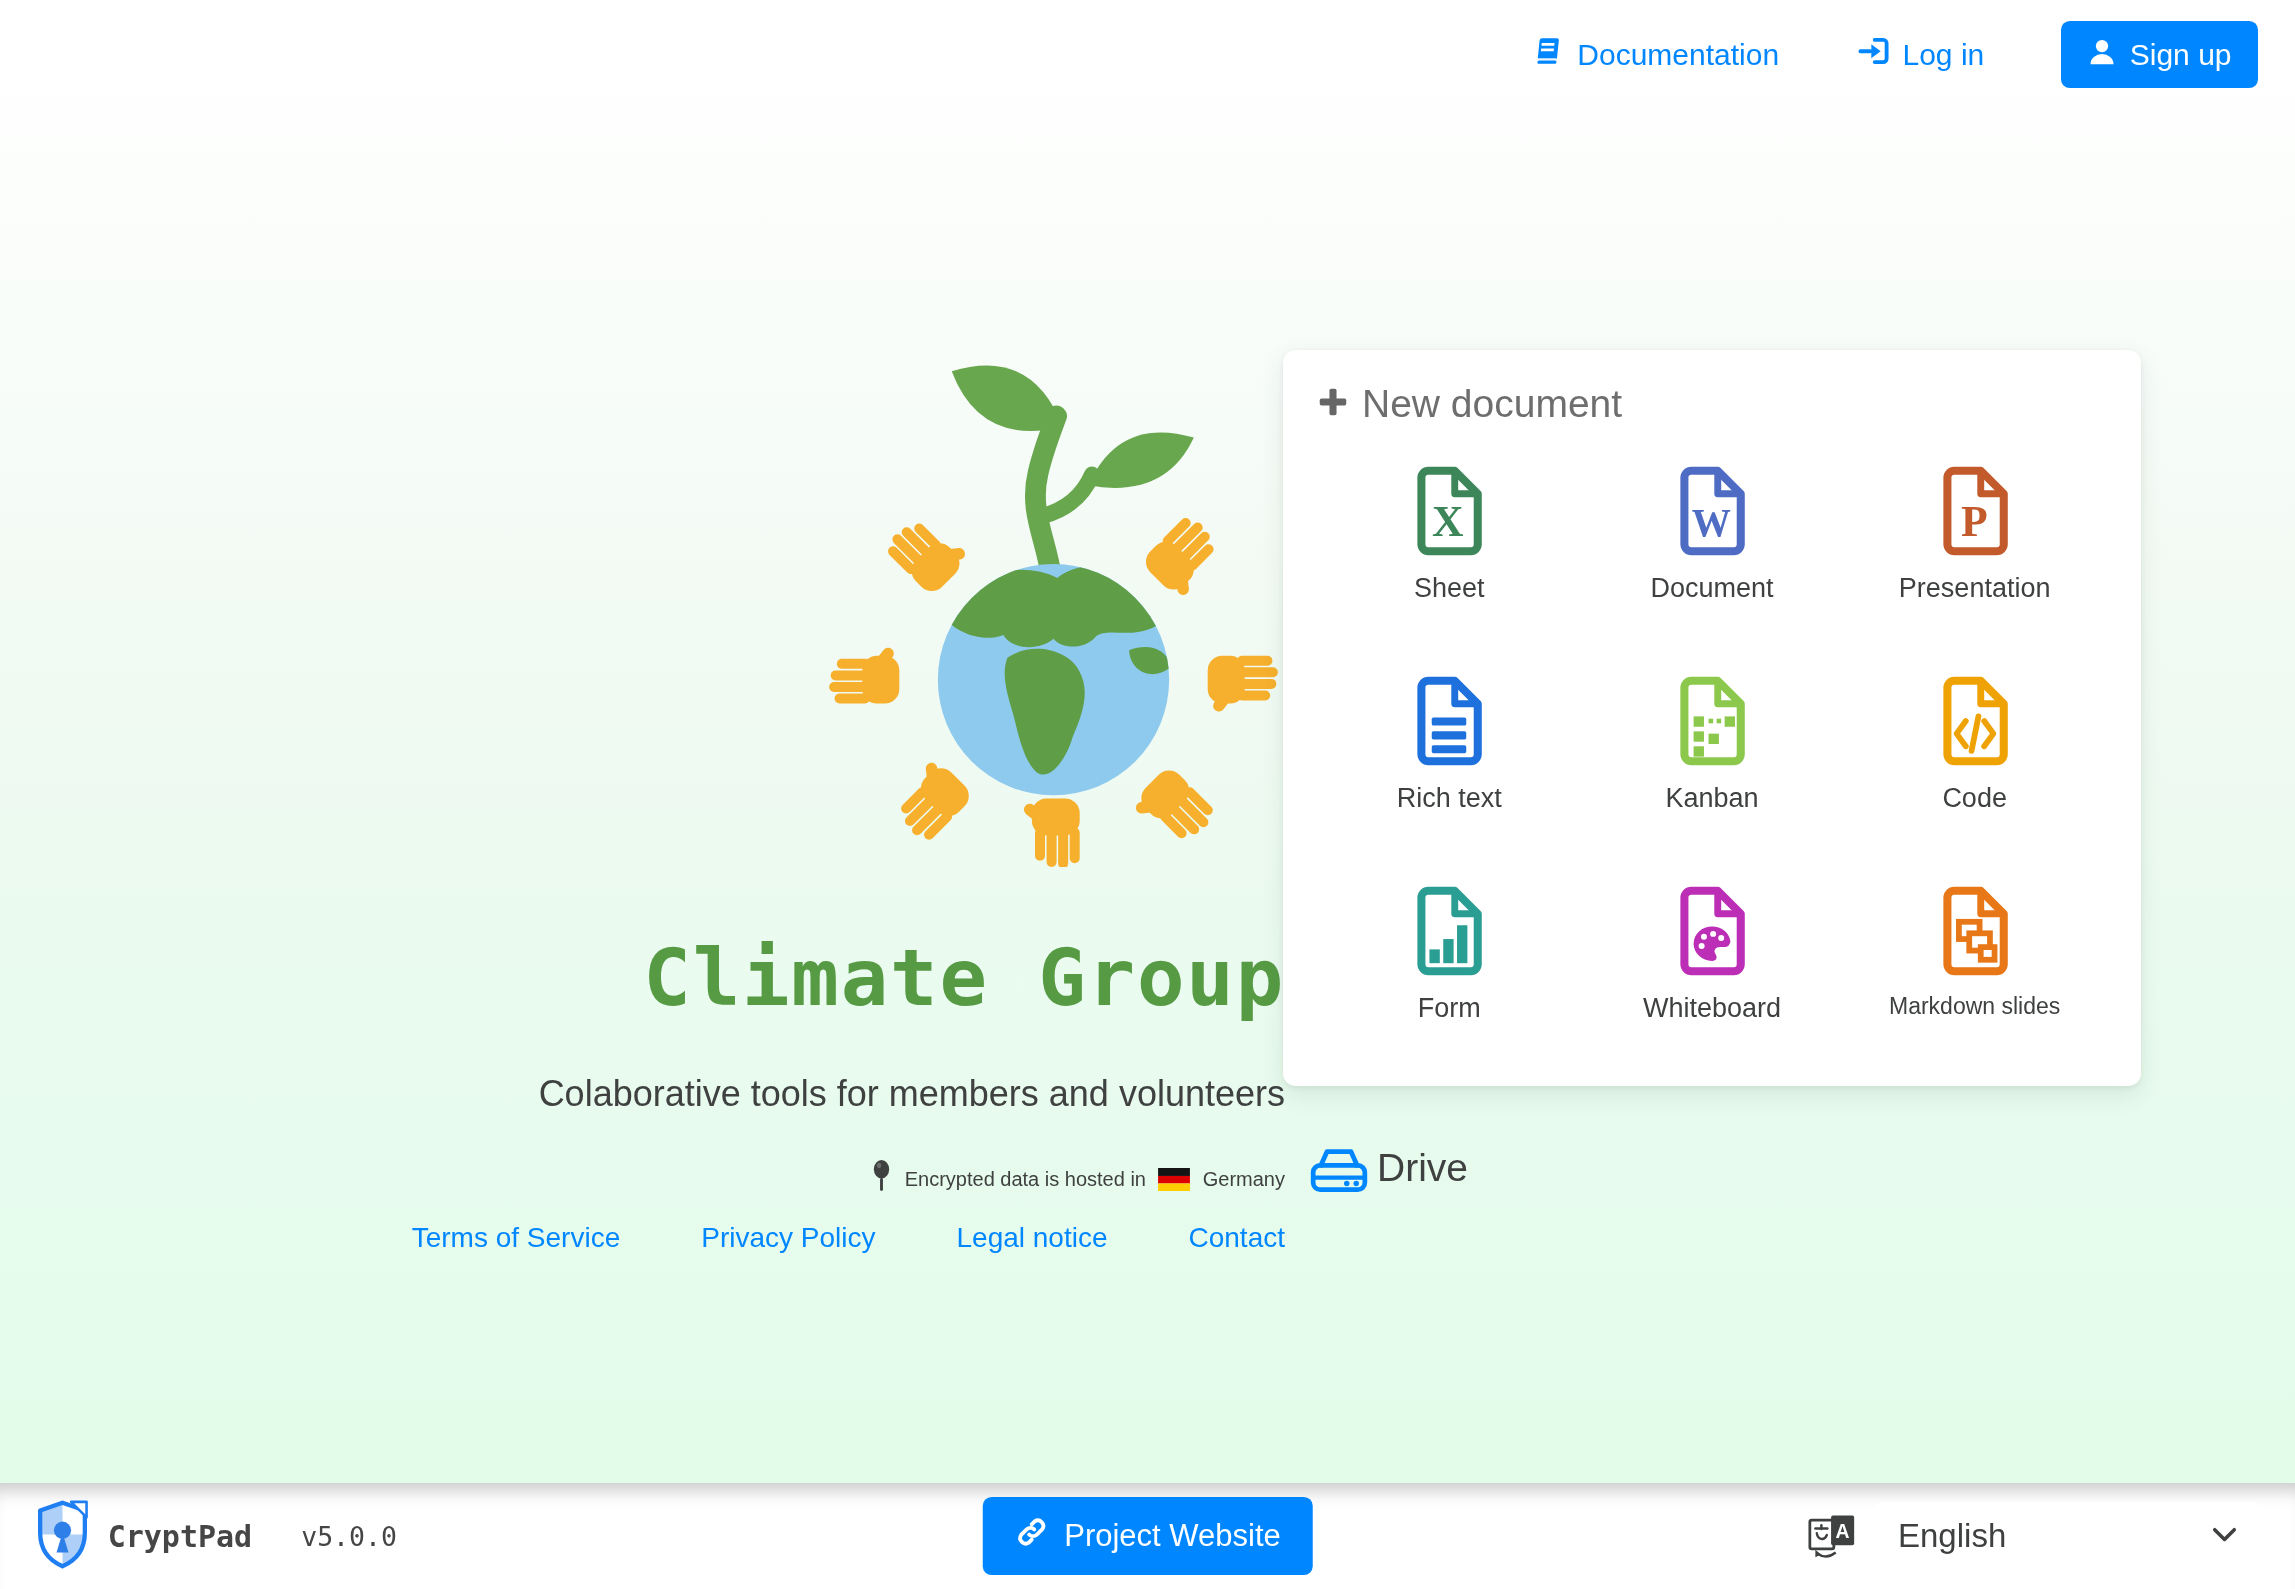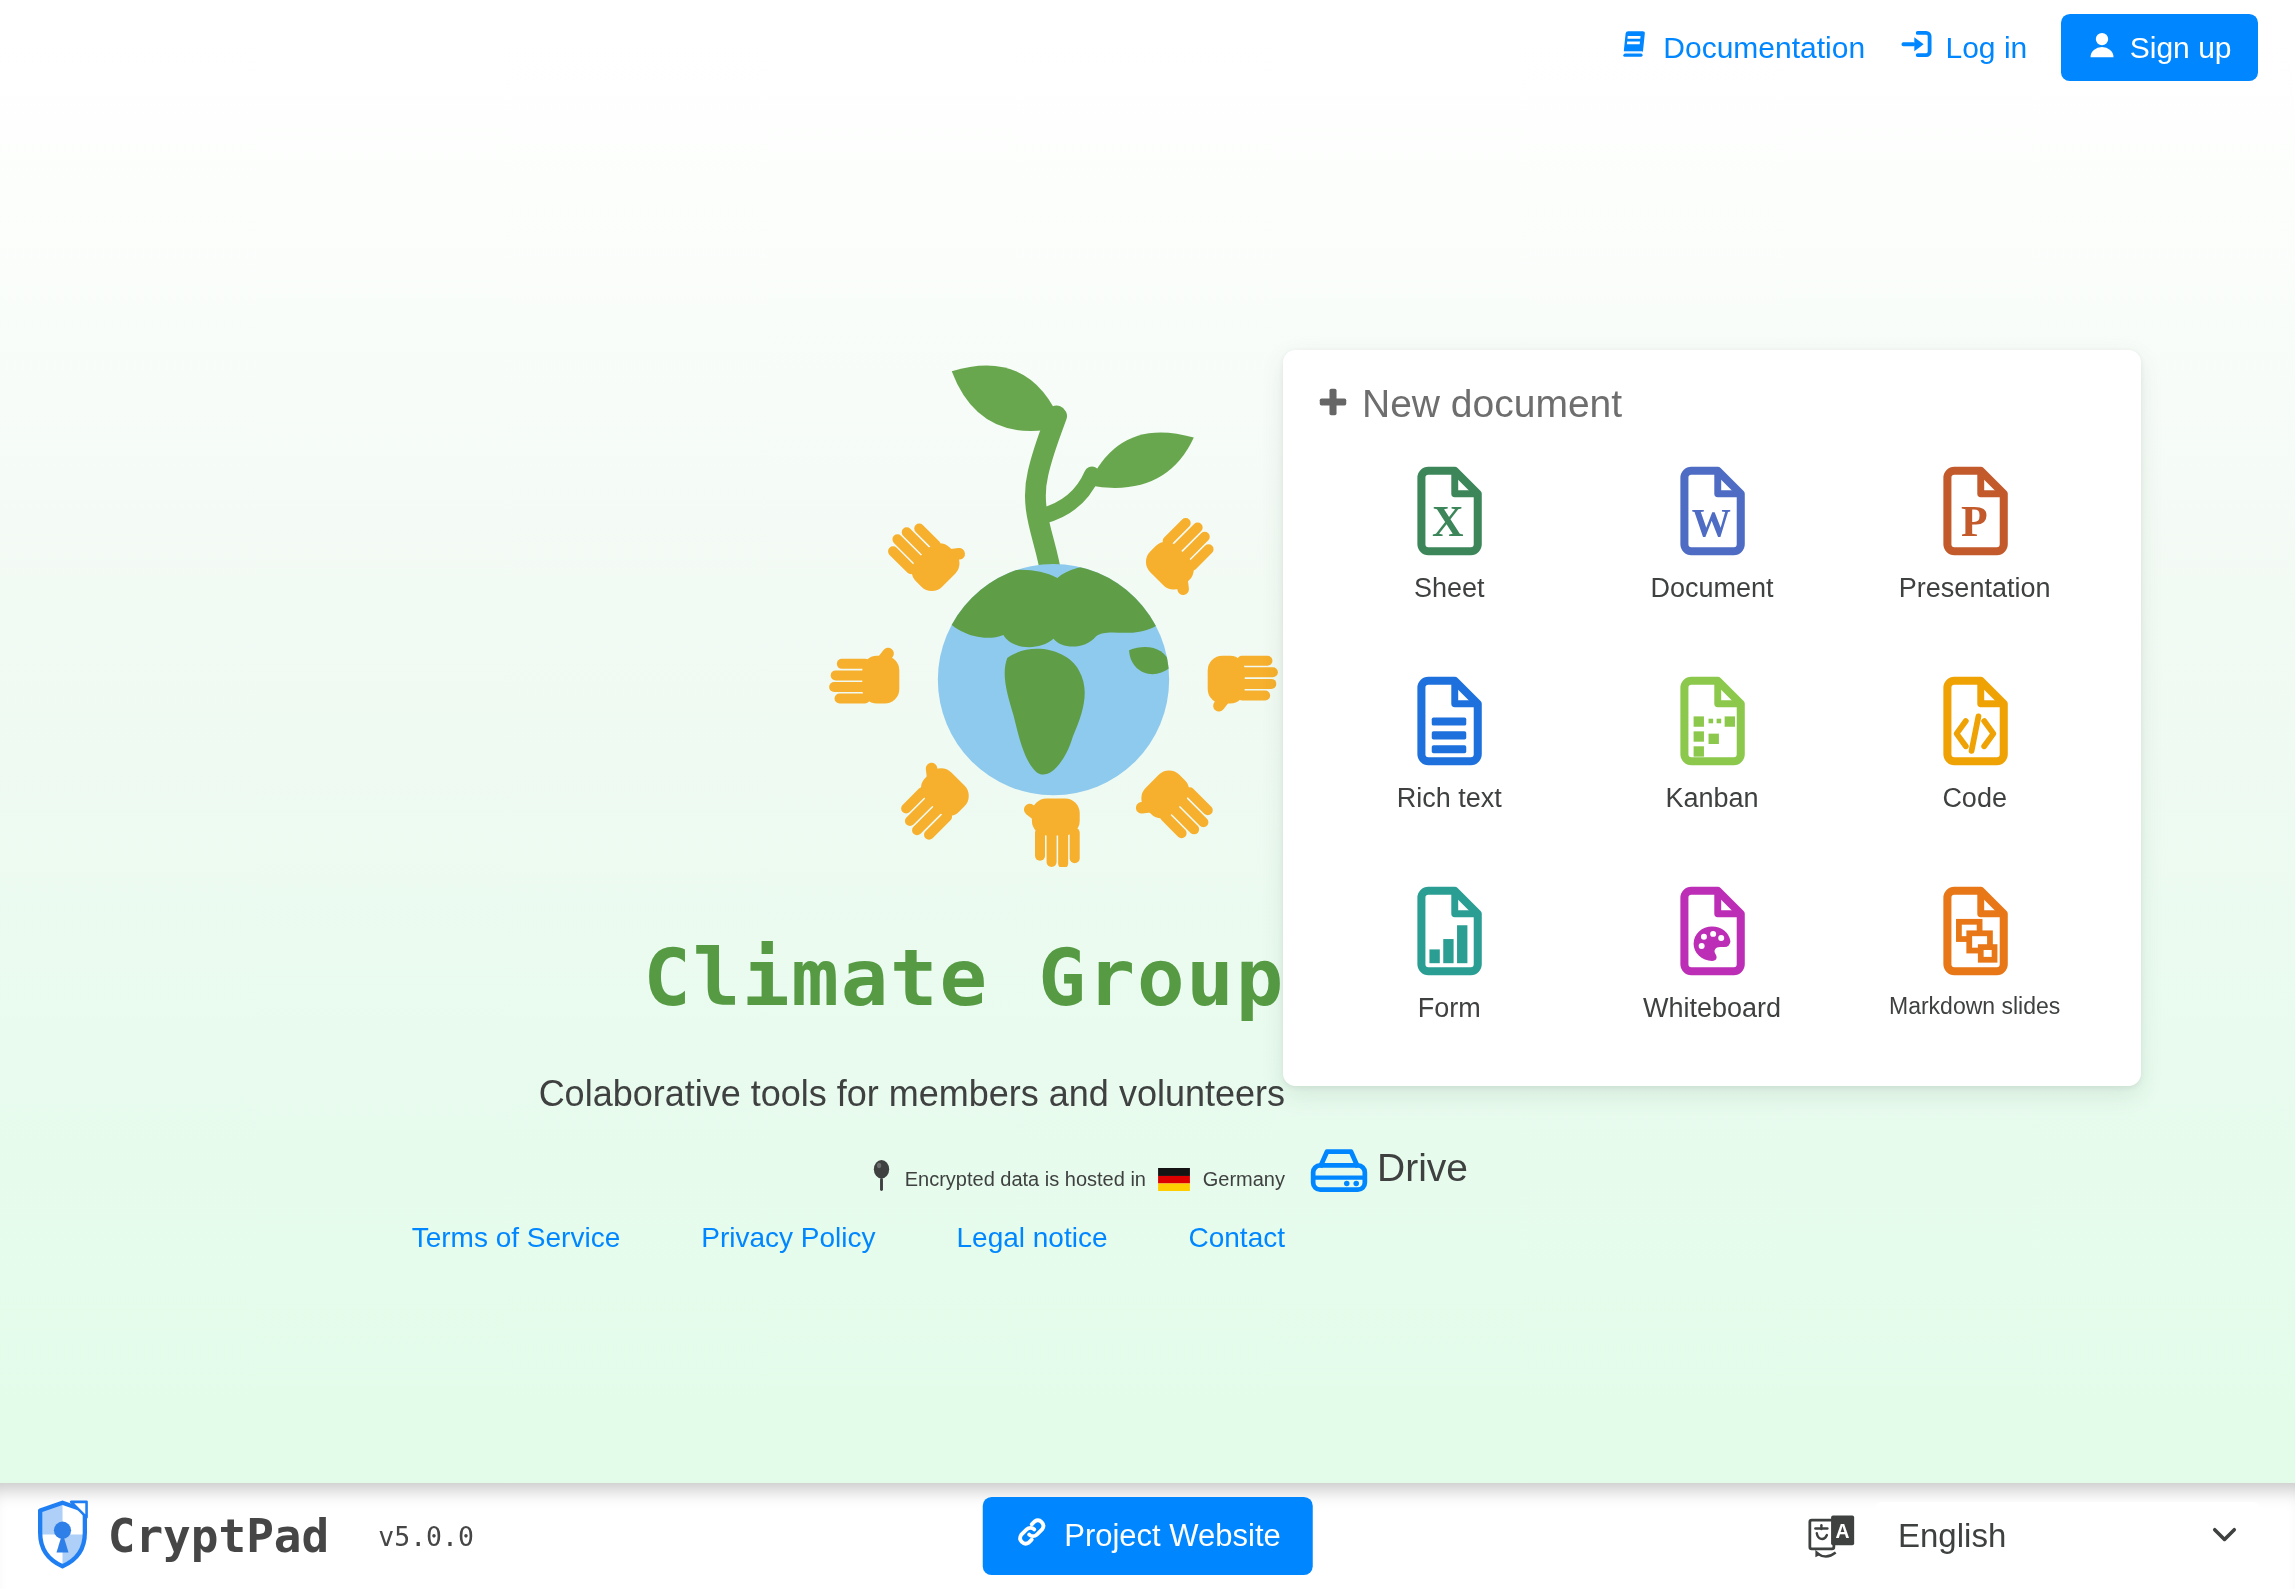--- a/index.html
+++ b/index.html
@@ -6,21 +6,21 @@
   html,body { width:2295px; height:1589px; overflow:hidden; }
   body {
     font-family:"Liberation Sans", sans-serif;
     color:#3f4141;
     background:linear-gradient(180deg,#ffffff 0%,#fcfefc 12%,#f2faf4 38%,#e8fbee 68%,#e2fce9 93%,#e1fbe8 100%);
     position:relative;
   }
   .mono { font-family:"DejaVu Sans Mono","Liberation Mono",monospace; }
 
   
-  .topbar { position:absolute; top:14px; right:37px; display:flex; align-items:center; gap:34px; }
+  .topbar { position:absolute; top:21px; right:37px; display:flex; align-items:center; gap:77px; }
   .toplink { display:flex; align-items:center; gap:12.4px; color:#0087ff; font-size:30px; cursor:pointer; text-decoration:none; }
   .btn-signup { display:flex; align-items:center; gap:14px; background:#0087ff; color:#fff; font-size:30px;
     padding:16px 26.5px; border-radius:8.8px; border:none; cursor:pointer; }
 
   
   .hero { position:absolute; left:0; top:0; width:1285px; display:flex; flex-direction:column; align-items:flex-end; }
   .logo-wrap { margin-top:325px; }
   .hero-title { margin-top:62px; font-size:79px; font-weight:bold; color:#569b44; letter-spacing:1.8px; }
   .hero-sub { margin-top:49px; font-size:36px; color:#3f4141; }
   .hero-hosted { margin-top:44px; display:flex; align-items:center; gap:12.4px; font-size:20px; color:#3f4141; }
@@ -38,21 +38,21 @@
   .cell .label.small { font-size:23px; }
 
   
   .drive { position:absolute; left:1308px; top:1146px; display:flex; gap:7px; cursor:pointer; }
   .drive .label { font-size:39px; color:#3f4141; }
 
   
   .footer { position:absolute; left:0; bottom:0; width:2295px; height:106px; background:#ffffff;
     box-shadow:inset 0 19.4px 17.7px -12.4px rgba(0,0,0,0.22); display:flex; align-items:center; padding:0 35px; }
   .brand { display:flex; align-items:center; cursor:pointer; }
-  .brand-name { margin-left:17.7px; font-size:46px; font-weight:bold; color:#464646; }
+  .brand-name { margin-left:17.7px; font-size:30px; font-weight:bold; color:#464646; }
   .brand-version { margin-left:49px; font-size:26.5px; color:#464646; }
   .btn-project { position:absolute; left:50%; transform:translateX(-50%); display:flex; align-items:center; gap:16px;
     background:#0087ff; color:#fff; font-size:31px; border:none; border-radius:8.8px; padding:17.7px 32px; cursor:pointer; }
   .lang { margin-left:auto; display:flex; align-items:center; gap:19.4px; }
   .lang-select { width:385px; height:69px; background:#fff; border-radius:7px; display:flex; align-items:center;
     padding:0 23px; cursor:pointer; }
   .lang-select .value { font-size:33px; color:#3f4141; }
   .lang-select .chev { margin-left:auto; }
 </style>
 </head>

